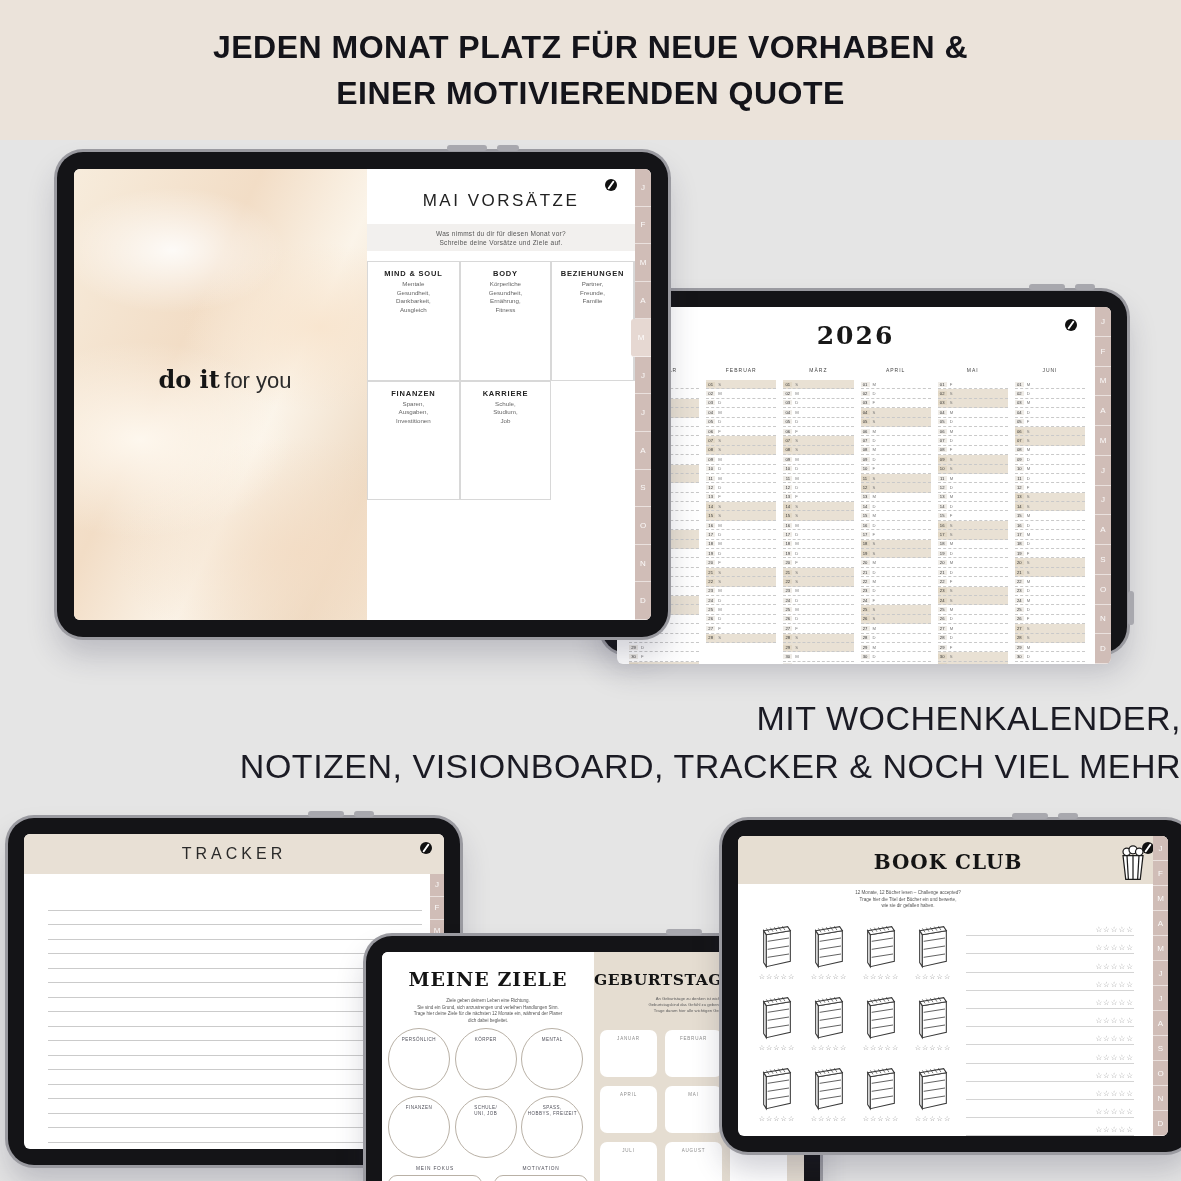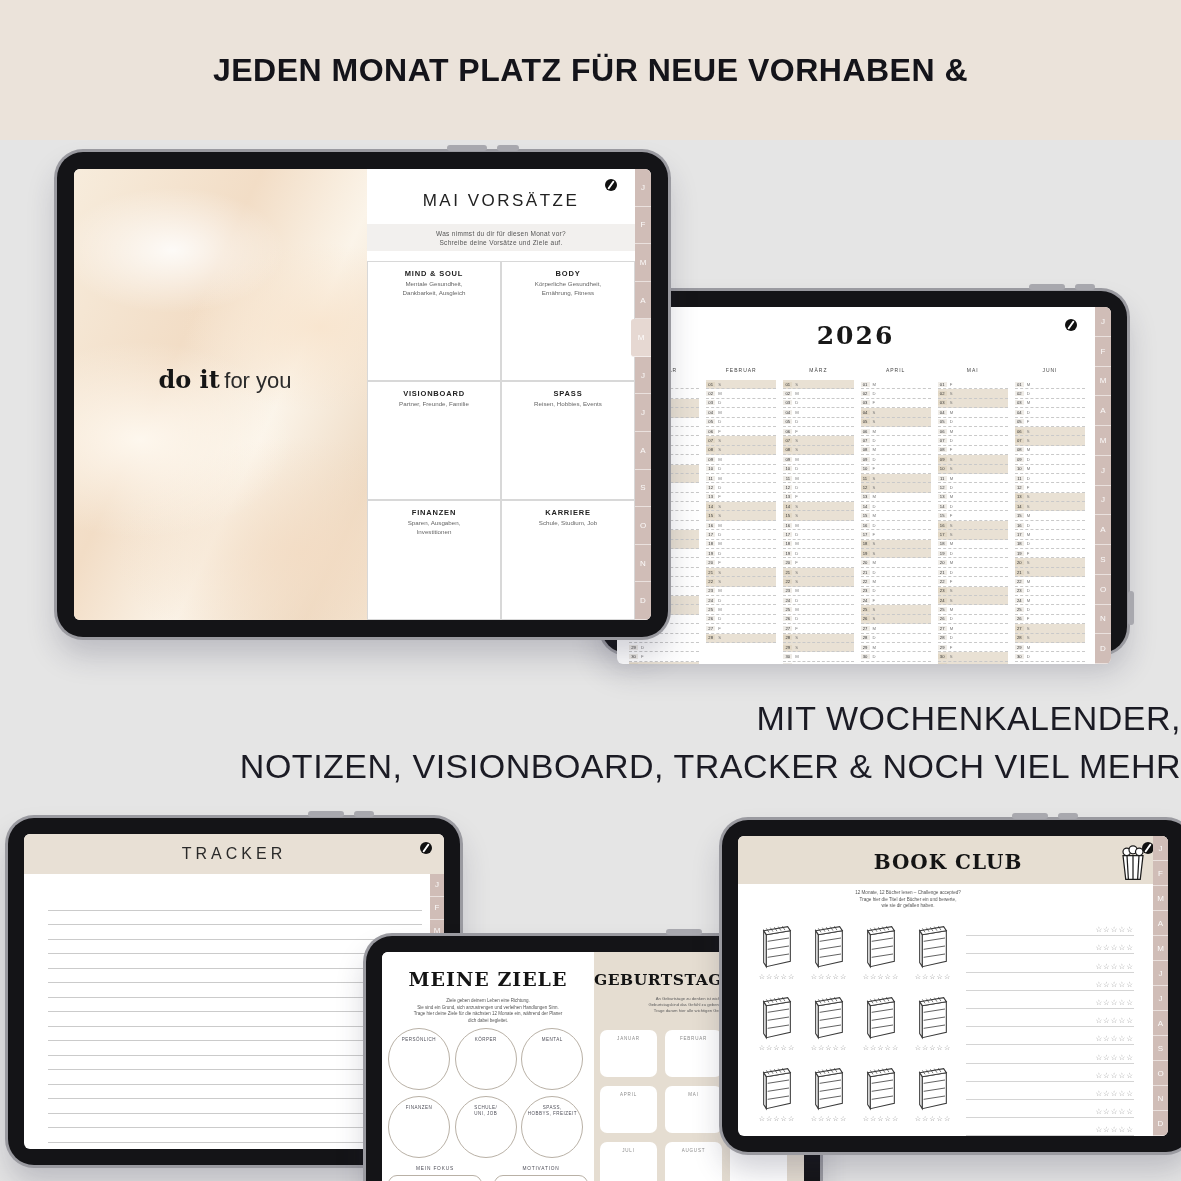--- a/index.html
+++ b/index.html
@@ -44,21 +44,21 @@
   #doit-logo{position:absolute;left:36px;top:196px;width:230px;text-align:center;white-space:nowrap;}
   #doit-logo .doit{font-family:"DejaVu Serif",serif;font-weight:700;font-size:24px;color:#151515;}
   #doit-logo .foryou{font-size:22px;font-weight:300;color:#2a2a2a;}
   #vors-page{position:absolute;left:293px;top:0;right:16px;bottom:0;background:#fff;}
   #vors-title{position:absolute;left:0;top:22px;width:100%;text-align:center;
               font-size:17px;letter-spacing:2.5px;color:#222;}
   #vors-band{position:absolute;left:0;top:55px;width:100%;height:27px;background:#f2f0ee;
              display:flex;flex-direction:column;align-items:center;justify-content:center;}
   #vors-band div{font-size:6.5px;color:#555;line-height:9px;letter-spacing:.3px;}
   #vors-grid{position:absolute;left:0;top:92px;right:0;bottom:0;display:grid;
-             grid-template-columns:1fr 1fr;grid-template-rows:1fr 1fr 1fr;}
+             grid-template-columns:1fr 1fr 1fr 1fr;grid-template-rows:1fr 1fr 1fr;}
   .vcell{border:0.5px solid #d8d8d8;padding-top:7px;text-align:center;}
   .vcell .vt{font-size:7.5px;font-weight:700;letter-spacing:.8px;color:#222;}
   .vcell .vs{font-size:6.2px;color:#666;line-height:8.5px;margin-top:2px;padding:0 28px;}
 
   
   #year-title{position:absolute;left:0;top:14px;width:477px;text-align:center;
               font-family:"DejaVu Serif",serif;font-weight:700;font-size:25px;letter-spacing:2px;color:#181818;}
   #year-months{position:absolute;left:12px;top:60px;right:26px;bottom:12px;display:flex;gap:7px;}
   .ycol{flex:1 1 0;}
   .yhead{font-size:5px;letter-spacing:1px;color:#444;text-align:center;height:13px;}
@@ -118,20 +118,21 @@
   .frow span{font-size:7.5px;letter-spacing:1px;color:#9a9a9a;line-height:10px;}
   #popcorn{position:absolute;left:380px;top:8px;}
 </style>
 </head>
 <body>
 
 <div id="page">
 
   <div id="banner">
     <div>JEDEN MONAT PLATZ FÜR NEUE VORHABEN &amp;</div>
+    <div>EINER MOTIVIERENDEN QUOTE</div>
   </div>
 
   <div id="midline">
     <div>MIT WOCHENKALENDER,</div>
     <div>NOTIZEN, VISIONBOARD, TRACKER &amp; NOCH VIEL MEHR</div>
   </div>
 
   <div class="tablet" style="left:601px;top:291px;width:526px;height:362px;z-index:2;">
     <div class="tbtn" style="left:428px;top:-7px;width:36px;height:6px;"></div>
     <div class="tbtn" style="left:474px;top:-7px;width:20px;height:6px;"></div>
@@ -920,21 +921,21 @@
         <div id="vors-grid">
             <div class="vcell">
               <div class="vt">MIND &amp; SOUL</div>
               <div class="vs">Mentale Gesundheit, Dankbarkeit, Ausgleich</div>
             </div>
             <div class="vcell">
               <div class="vt">BODY</div>
               <div class="vs">Körperliche Gesundheit, Ernährung, Fitness</div>
             </div>
             <div class="vcell">
-              <div class="vt">VISIONBOARD</div>
+              <div class="vt">BEZIEHUNGEN</div>
               <div class="vs">Partner, Freunde, Familie</div>
             </div>
             <div class="vcell">
               <div class="vt">SPASS</div>
               <div class="vs">Reisen, Hobbies, Events</div>
             </div>
             <div class="vcell">
               <div class="vt">FINANZEN</div>
               <div class="vs">Sparen, Ausgaben, Investitionen</div>
             </div>

